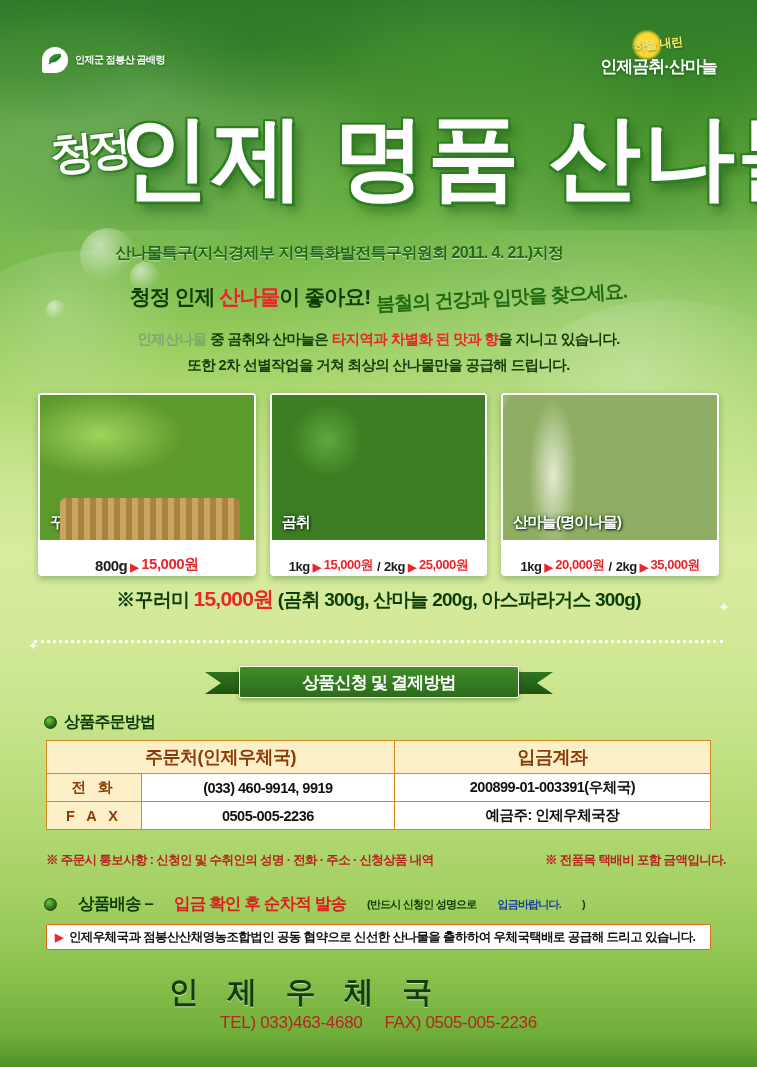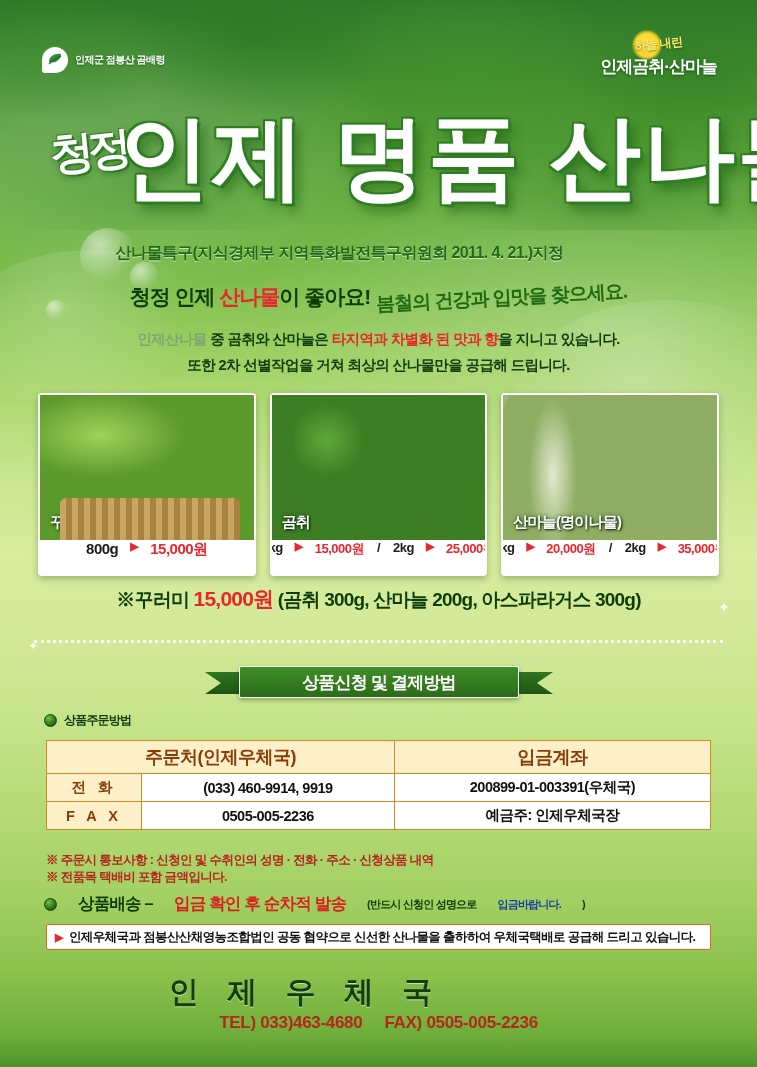--- a/index.html
+++ b/index.html
@@ -175,22 +175,22 @@
       radial-gradient(ellipse 28px 90px at 100px 70px, #d7e4c2, #7ea055 80%),
       radial-gradient(ellipse 30px 95px at 150px 80px, #e2ead0, #88a95d 80%),
       linear-gradient(180deg, #6f9448, #3f6a2a);
   }
   .card-tag {
     position: absolute; left: 10px; bottom: 8px;
     color: #ffffff; font-size: 15px; font-weight: bold; letter-spacing: -0.8px;
     text-shadow: 1px 1px 2px rgba(0,40,0,0.9), 0 0 4px rgba(0,40,0,0.7);
   }
   .card-price {
-    height: 34px; display: flex; align-items: flex-start; justify-content: center;
-    gap: 12px; background: #ffffff;
+    height: 34px; display: flex; align-items: flex-end; justify-content: center;
+    gap: 3px; background: #ffffff;
     font-size: 15px; font-weight: bold; letter-spacing: -0.5px; color: #1b1b1b;
     white-space: nowrap;
   }
   .card-price .unit { color: #1b1b1b; }
   .card-price .won { color: #e8262b; }
   .card-price .arrow { color: #e8262b; font-size: 11px; }
   .card-price .sep { color: #1b1b1b; margin: 0 1px; }
   .card-price.small { font-size: 13px; }
 
   .bundle {
@@ -218,21 +218,21 @@
   .ribbon-tail {
     position: absolute; top: 6px; width: 44px; height: 22px;
     background: linear-gradient(180deg, #2f7520, #1f5412);
   }
   .ribbon-tail.left { left: 0; clip-path: polygon(0 0, 100% 0, 100% 100%, 0 100%, 16px 50%); }
   .ribbon-tail.right { right: 0; clip-path: polygon(0 0, 100% 0, calc(100% - 16px) 50%, 100% 100%, 0 100%); }
 
   
   .sec-head {
     position: absolute; display: flex; align-items: center; gap: 7px;
-    font-size: 12px; font-weight: bold; color: #0d3d07; letter-spacing: -0.8px;
+    font-size: 16px; font-weight: bold; color: #0d3d07; letter-spacing: -0.8px;
   }
   .bullet-dot {
     width: 13px; height: 13px; border-radius: 50%;
     background: radial-gradient(circle at 35% 30%, #6fc13f, #1f5e12 75%);
     border: 1px solid #14480c;
   }
   #order-head { left: 44px; top: 712px; }
 
   .order-table {
     position: absolute; left: 46px; top: 740px; width: 665px;
@@ -250,21 +250,20 @@
   }
   .order-table td.val { color: #111111; font-weight: bold; }
   .order-table td.acct { color: #111111; font-weight: bold; }
   .order-table td.rowspan-cell { vertical-align: middle; }
 
   .notes {
     position: absolute; left: 46px; top: 852px; width: 680px;
     display: flex; justify-content: space-between;
     font-size: 12.5px; font-weight: bold; color: #b4261e; letter-spacing: -0.6px;
     white-space: nowrap;
-    flex-direction: column;
   }
 
   .ship-line {
     position: absolute; left: 44px; top: 893px; display: flex; align-items: center; gap: 21px;
     font-size: 16.5px; font-weight: bold; letter-spacing: -0.8px; white-space: nowrap;
   }
   .ship-line .dark { color: #0d3d07; }
   .ship-line .red { color: #d8211f; }
   .ship-line .small { font-size: 11px; color: #0d3d07; }
   .ship-line .small .blue { color: #1a3fa0; }
@@ -278,21 +277,21 @@
   }
   .notice-bar .tri { color: #e8262b; font-size: 11px; }
 
   .footer-name {
     position: absolute; left: 0; top: 972px; width: 611px; text-align: center;
     font-size: 30px; font-weight: bold; color: #123d0c; letter-spacing: 10px;
     text-shadow: 0 1px 0 rgba(255,255,255,0.55);
   }
   .footer-tel {
     position: absolute; left: 0; top: 1013px; width: 757px; text-align: center;
-    font-size: 17px; font-weight: bold; color: #b4261e; letter-spacing: -0.3px;
+    font-size: 17px; font-weight: normal; color: #b4261e; letter-spacing: -0.3px;
   }
   .footer-tel .gap { display: inline-block; width: 22px; }
 </style>
 </head>
 <body>
 
 <div class="poster">
 
   <div class="veggie-top"></div>
   <div class="leaf-tex" style="left:-40px;top:250px;width:260px;height:160px;"></div>

